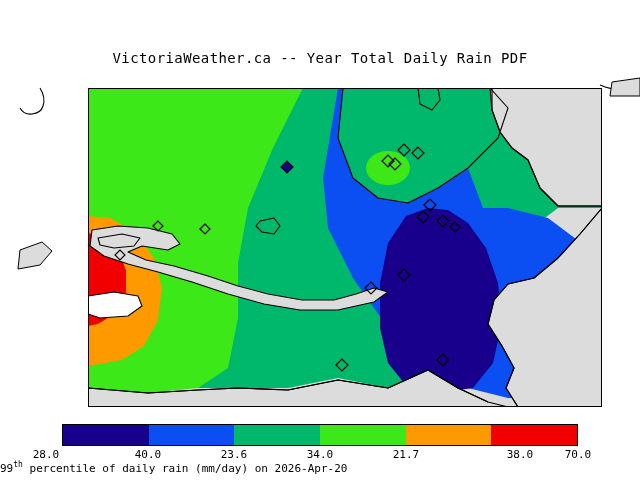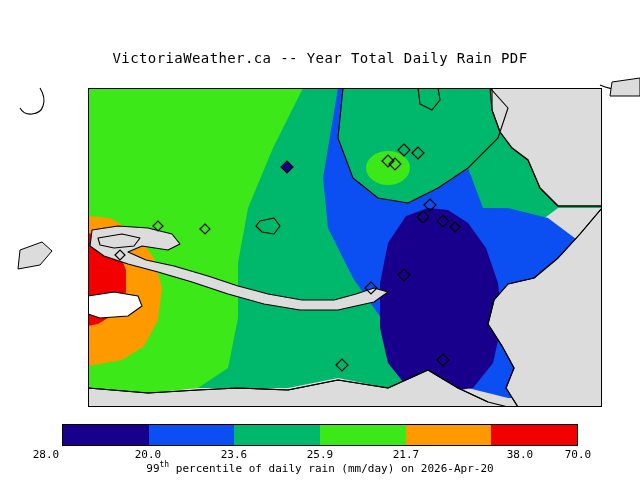--- a/index.html
+++ b/index.html
@@ -17,21 +17,21 @@
   #outer{position:absolute;left:0;top:60px;width:640px;height:360px;overflow:hidden;}
   #outersvg{display:block;}
 
   
   #cbar{position:absolute;left:62px;top:424px;width:516px;height:22px;
         border:1px solid #000;display:flex;box-sizing:border-box;}
   #cbar div{flex:1 1 0;height:100%;}
   #cbticks{position:absolute;left:0;top:448px;width:640px;height:14px;}
   #cbticks span{position:absolute;font-size:11px;color:#000;
                 transform:translateX(-50%);white-space:nowrap;}
-  #cbcap{position:absolute;left:0;top:460px;width:640px;text-align:center;
+  #cbcap{position:absolute;left:0;top:460px;width:640px;text-align:left;
          font-size:11px;color:#000;white-space:nowrap;}
   #cbcap sup{font-size:8px;}
 </style>
 </head>
 <body>
 
 <div id="fig">
 
   <div id="outer">
     <svg id="outersvg" width="640" height="360" viewBox="0 0 640 360">
@@ -149,23 +149,23 @@
     <div style="background:#19008c"></div>
     <div style="background:#0b4ff2"></div>
     <div style="background:#00b86b"></div>
     <div style="background:#3ce817"></div>
     <div style="background:#ff9900"></div>
     <div style="background:#f20000"></div>
   </div>
 
   <div id="cbticks">
     <span style="left:46px">28.0</span>
-    <span style="left:148px">20.0</span>
+    <span style="left:148px">40.0</span>
     <span style="left:234px">23.6</span>
-    <span style="left:320px">25.9</span>
+    <span style="left:320px">34.0</span>
     <span style="left:406px">21.7</span>
     <span style="left:520px">38.0</span>
     <span style="left:578px">70.0</span>
   </div>
 
   <div id="cbcap">
     <span>99</span><sup>th</sup><span> percentile of daily rain (mm/day) on 2026-Apr-20</span>
   </div>
 
 </div>

